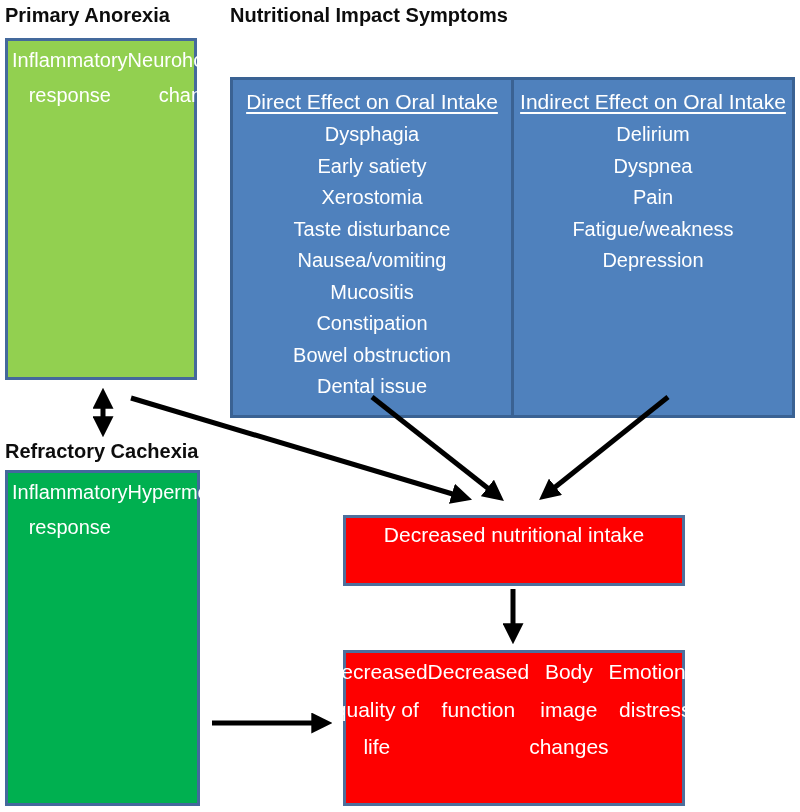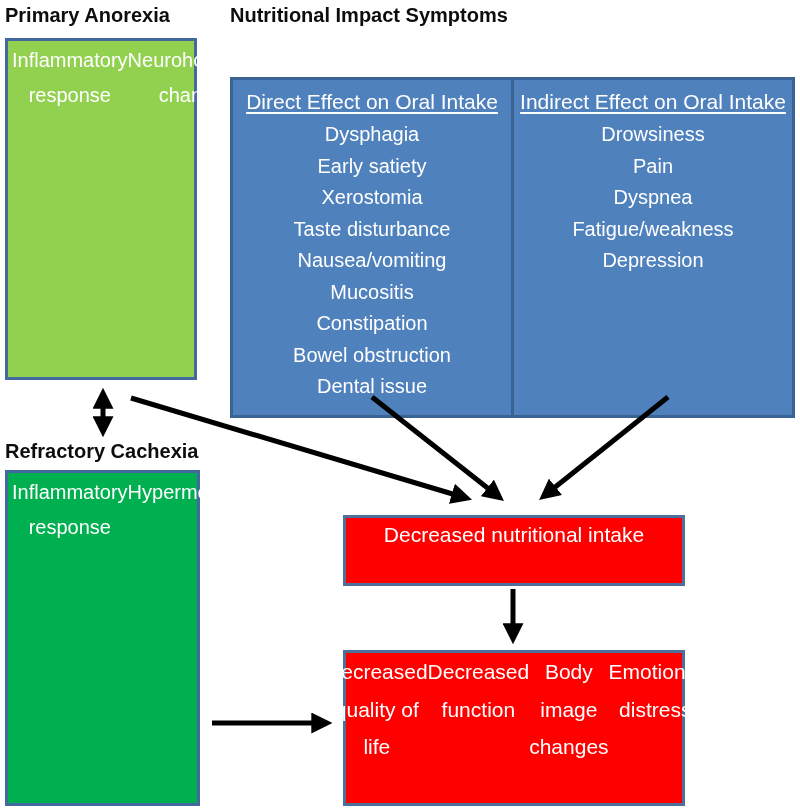--- a/index.html
+++ b/index.html
@@ -103,23 +103,23 @@
       <div class="blue-item">Xerostomia</div>
       <div class="blue-item">Taste disturbance</div>
       <div class="blue-item">Nausea/vomiting</div>
       <div class="blue-item">Mucositis</div>
       <div class="blue-item">Constipation</div>
       <div class="blue-item">Bowel obstruction</div>
       <div class="blue-item">Dental issue</div>
     </div>
     <div class="blue-col">
       <div class="col-heading">Indirect Effect on Oral Intake</div>
-      <div class="blue-item">Drowsiness</div>
+      <div class="blue-item">Delirium</div>
+      <div class="blue-item">Dyspnea</div>
       <div class="blue-item">Pain</div>
-      <div class="blue-item">Dyspnea</div>
       <div class="blue-item">Fatigue/weakness</div>
       <div class="blue-item">Depression</div>
     </div>
   </div>
 
   <div class="box green-box dark-green">
     <div>Inflammatory response</div>
     <div>Hypermetabolism</div>
     <div>Catabolic state with muscle loss</div>
   </div>

